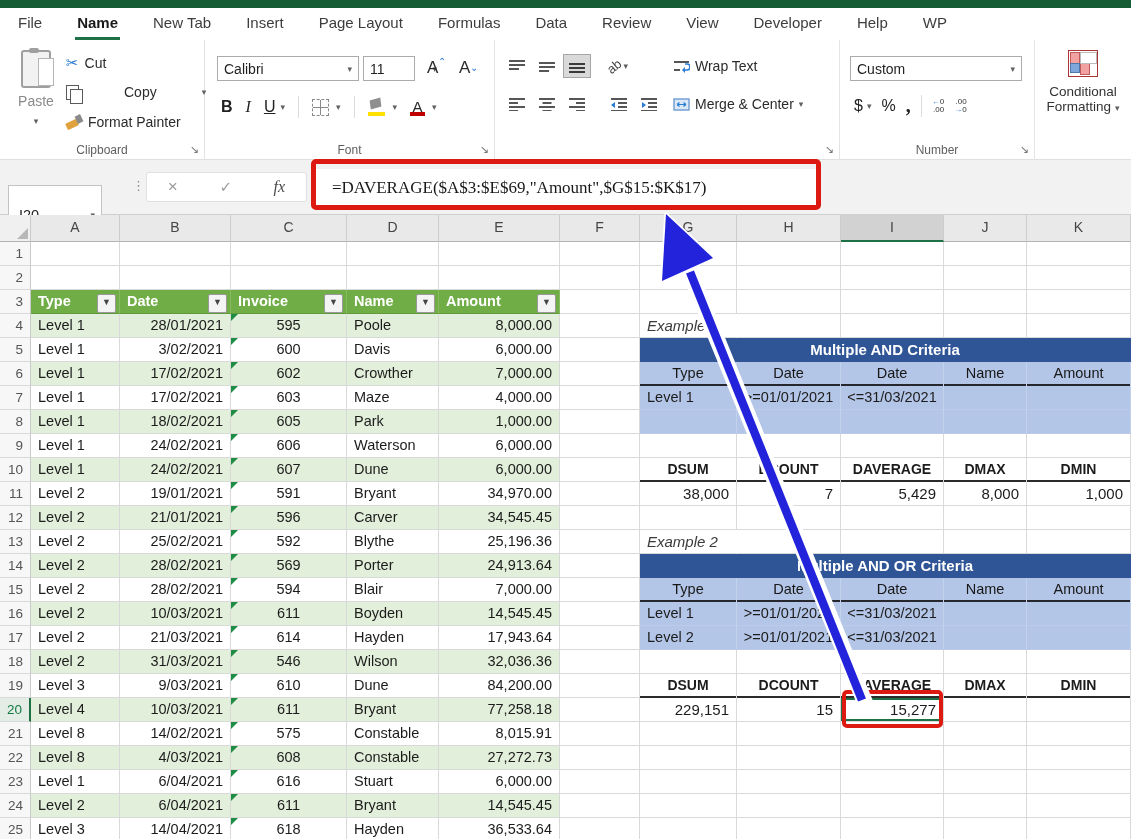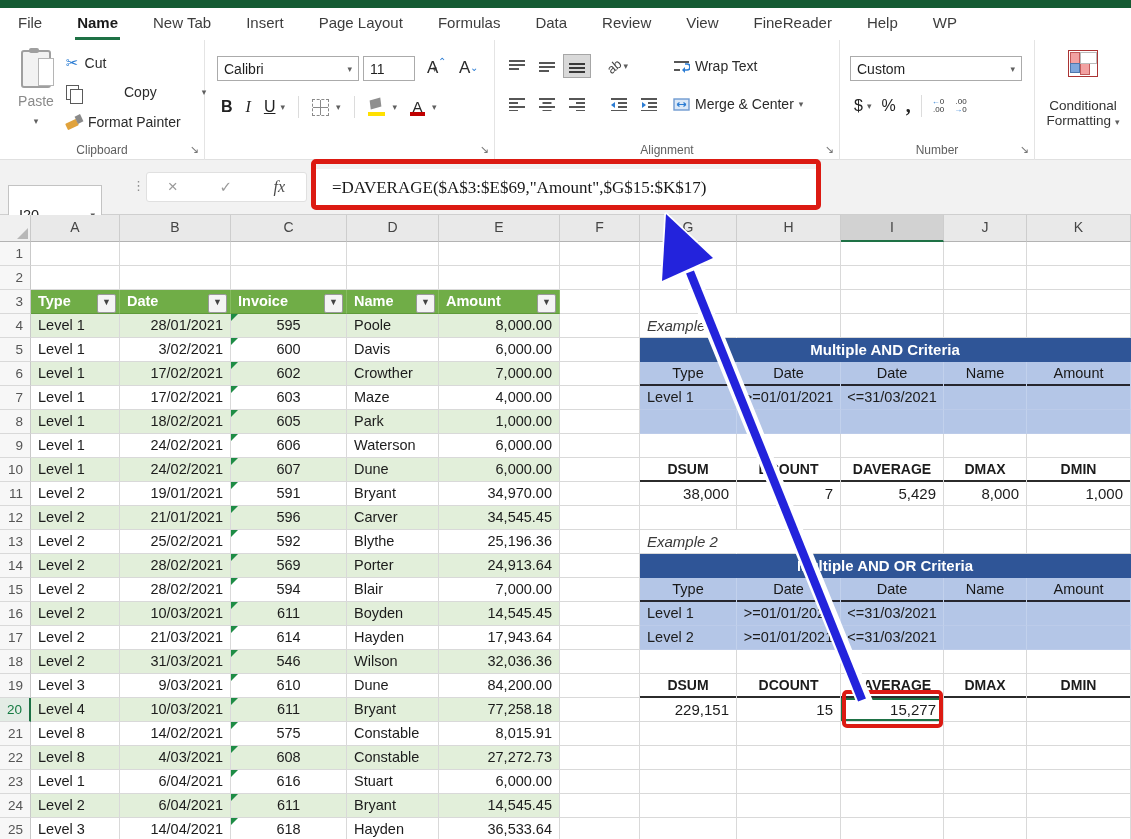--- a/index.html
+++ b/index.html
@@ -54,21 +54,21 @@
   
   .ico{display:inline-block;vertical-align:middle;}
   .al-btn{display:inline-flex;align-items:center;justify-content:center;width:26px;height:22px;border:1px solid transparent;}
   .al-btn.sel{background:#d9d9d9;border-color:#a6a6a6;}
   
   .dec-ic{display:inline-block;font-size:8px;line-height:8px;color:#333;text-align:right;}
   .dec-ic .arr{color:#2b7cd3;}
   
   .cf-ic{position:relative;width:28px;height:25px;border:1px solid #a33;background:#fff;display:inline-block;}
   .cf-ic span{position:absolute;}
-  .cf-label{font-size:13.5px;color:#333;text-align:center;line-height:15px;margin-top:17px;white-space:nowrap;}
+  .cf-label{font-size:13.5px;color:#333;text-align:center;line-height:15px;margin-top:3px;white-space:nowrap;}
   
   #fbar{position:absolute;left:0;top:160px;width:100%;height:55px;background:#f2f2f2;border-bottom:1px solid #cfcfcf;box-sizing:border-box;}
   #namebox{position:absolute;left:8px;top:12px;width:94px;height:44px;background:#fff;border:1px solid #c3c3c3;
            display:flex;align-items:center;padding:16px 6px 0 10px;font-size:14.5px;color:#222;box-sizing:border-box;margin-top:13px;}
   #namebox .chev{margin-left:auto;}
   #fb-dots{position:absolute;left:132px;top:18px;color:#8f8f8f;font-size:13px;}
   #fxbox{position:absolute;left:146px;top:12px;width:161px;height:30px;background:#fff;border:1px solid #e0e0e0;border-radius:3px;
          display:flex;align-items:center;justify-content:space-around;box-sizing:border-box;}
   #fxbox .x{color:#9a9a9a;font-size:17px;}
   #fxbox .ck{color:#9a9a9a;font-size:15px;}
@@ -118,21 +118,21 @@
   <div id="tabs">
       <div class="tab">File</div>
       <div class="tab active">Name</div>
       <div class="tab">New Tab</div>
       <div class="tab">Insert</div>
       <div class="tab">Page Layout</div>
       <div class="tab">Formulas</div>
       <div class="tab">Data</div>
       <div class="tab">Review</div>
       <div class="tab">View</div>
-      <div class="tab">FineReader</div>
+      <div class="tab">Developer</div>
       <div class="tab">Help</div>
       <div class="tab">WP</div>
     </div>
 
   <div id="ribbon">
 
     <div class="group" style="left:0;width:205px;">
       <div id="paste-btn">
         <span class="clip-icon"></span><br>
         <span style="font-size:14px;">Paste</span><br>
@@ -176,20 +176,21 @@
         <span class="chev" style="margin-left:-6px;">▾</span>
         <span class="vsep" style="position:static;height:22px;"></span>
         <span class="fill-ic">
             <span class="bucket"></span>
             <span class="bar"></span>
           </span>
         <span class="chev" style="margin-left:-6px;">▾</span>
         <span class="fontcolor-ic"><span class="a">A</span><span class="bar"></span></span>
         <span class="chev" style="margin-left:-6px;">▾</span>
       </div>
+      <div class="grp-label">Font</div>
       <div class="launcher">↘</div>
     </div>
 
     <div class="group" style="left:495px;width:345px;">
       <div style="position:absolute;left:8px;top:14px;display:flex;align-items:center;gap:2px;">
         <span class="al-btn">
             <svg class="ico" width="16" height="14">
               <g stroke="#565656" stroke-width="2">
                 <line x1="0" y1="2" x2="16" y2="2"></line>
                 <line x1="0" y1="6" x2="16" y2="6"></line>
@@ -284,21 +285,20 @@
           </span>
       </div>
       <div class="rbtn" style="position:absolute;left:178px;top:56px;">
         <svg class="ico" width="17" height="13">
             <rect x="1" y="1" width="15" height="11" fill="#dbe8f7" stroke="#6f9bd1" stroke-width="1.4"></rect>
             <path d="M4 6.5 h9 M4 6.5 l2.5 -2 M4 6.5 l2.5 2 M13 6.5 l-2.5 -2 M13 6.5 l-2.5 2" stroke="#2b7cd3" stroke-width="1.2" fill="none"></path>
           </svg>
         <span>Merge &amp; Center</span>
         <span class="chev">▾</span>
       </div>
-      <div class="grp-label">Alignment</div>
       <div class="launcher">↘</div>
     </div>
 
     <div class="group" style="left:840px;width:195px;">
       <div class="combo" style="left:10px;top:16px;width:172px;">
         <span>Custom</span>
         <span class="chev">▾</span>
       </div>
       <div style="position:absolute;left:14px;top:54px;display:flex;align-items:center;gap:10px;">
         <span style="font-size:16px;">$</span>

